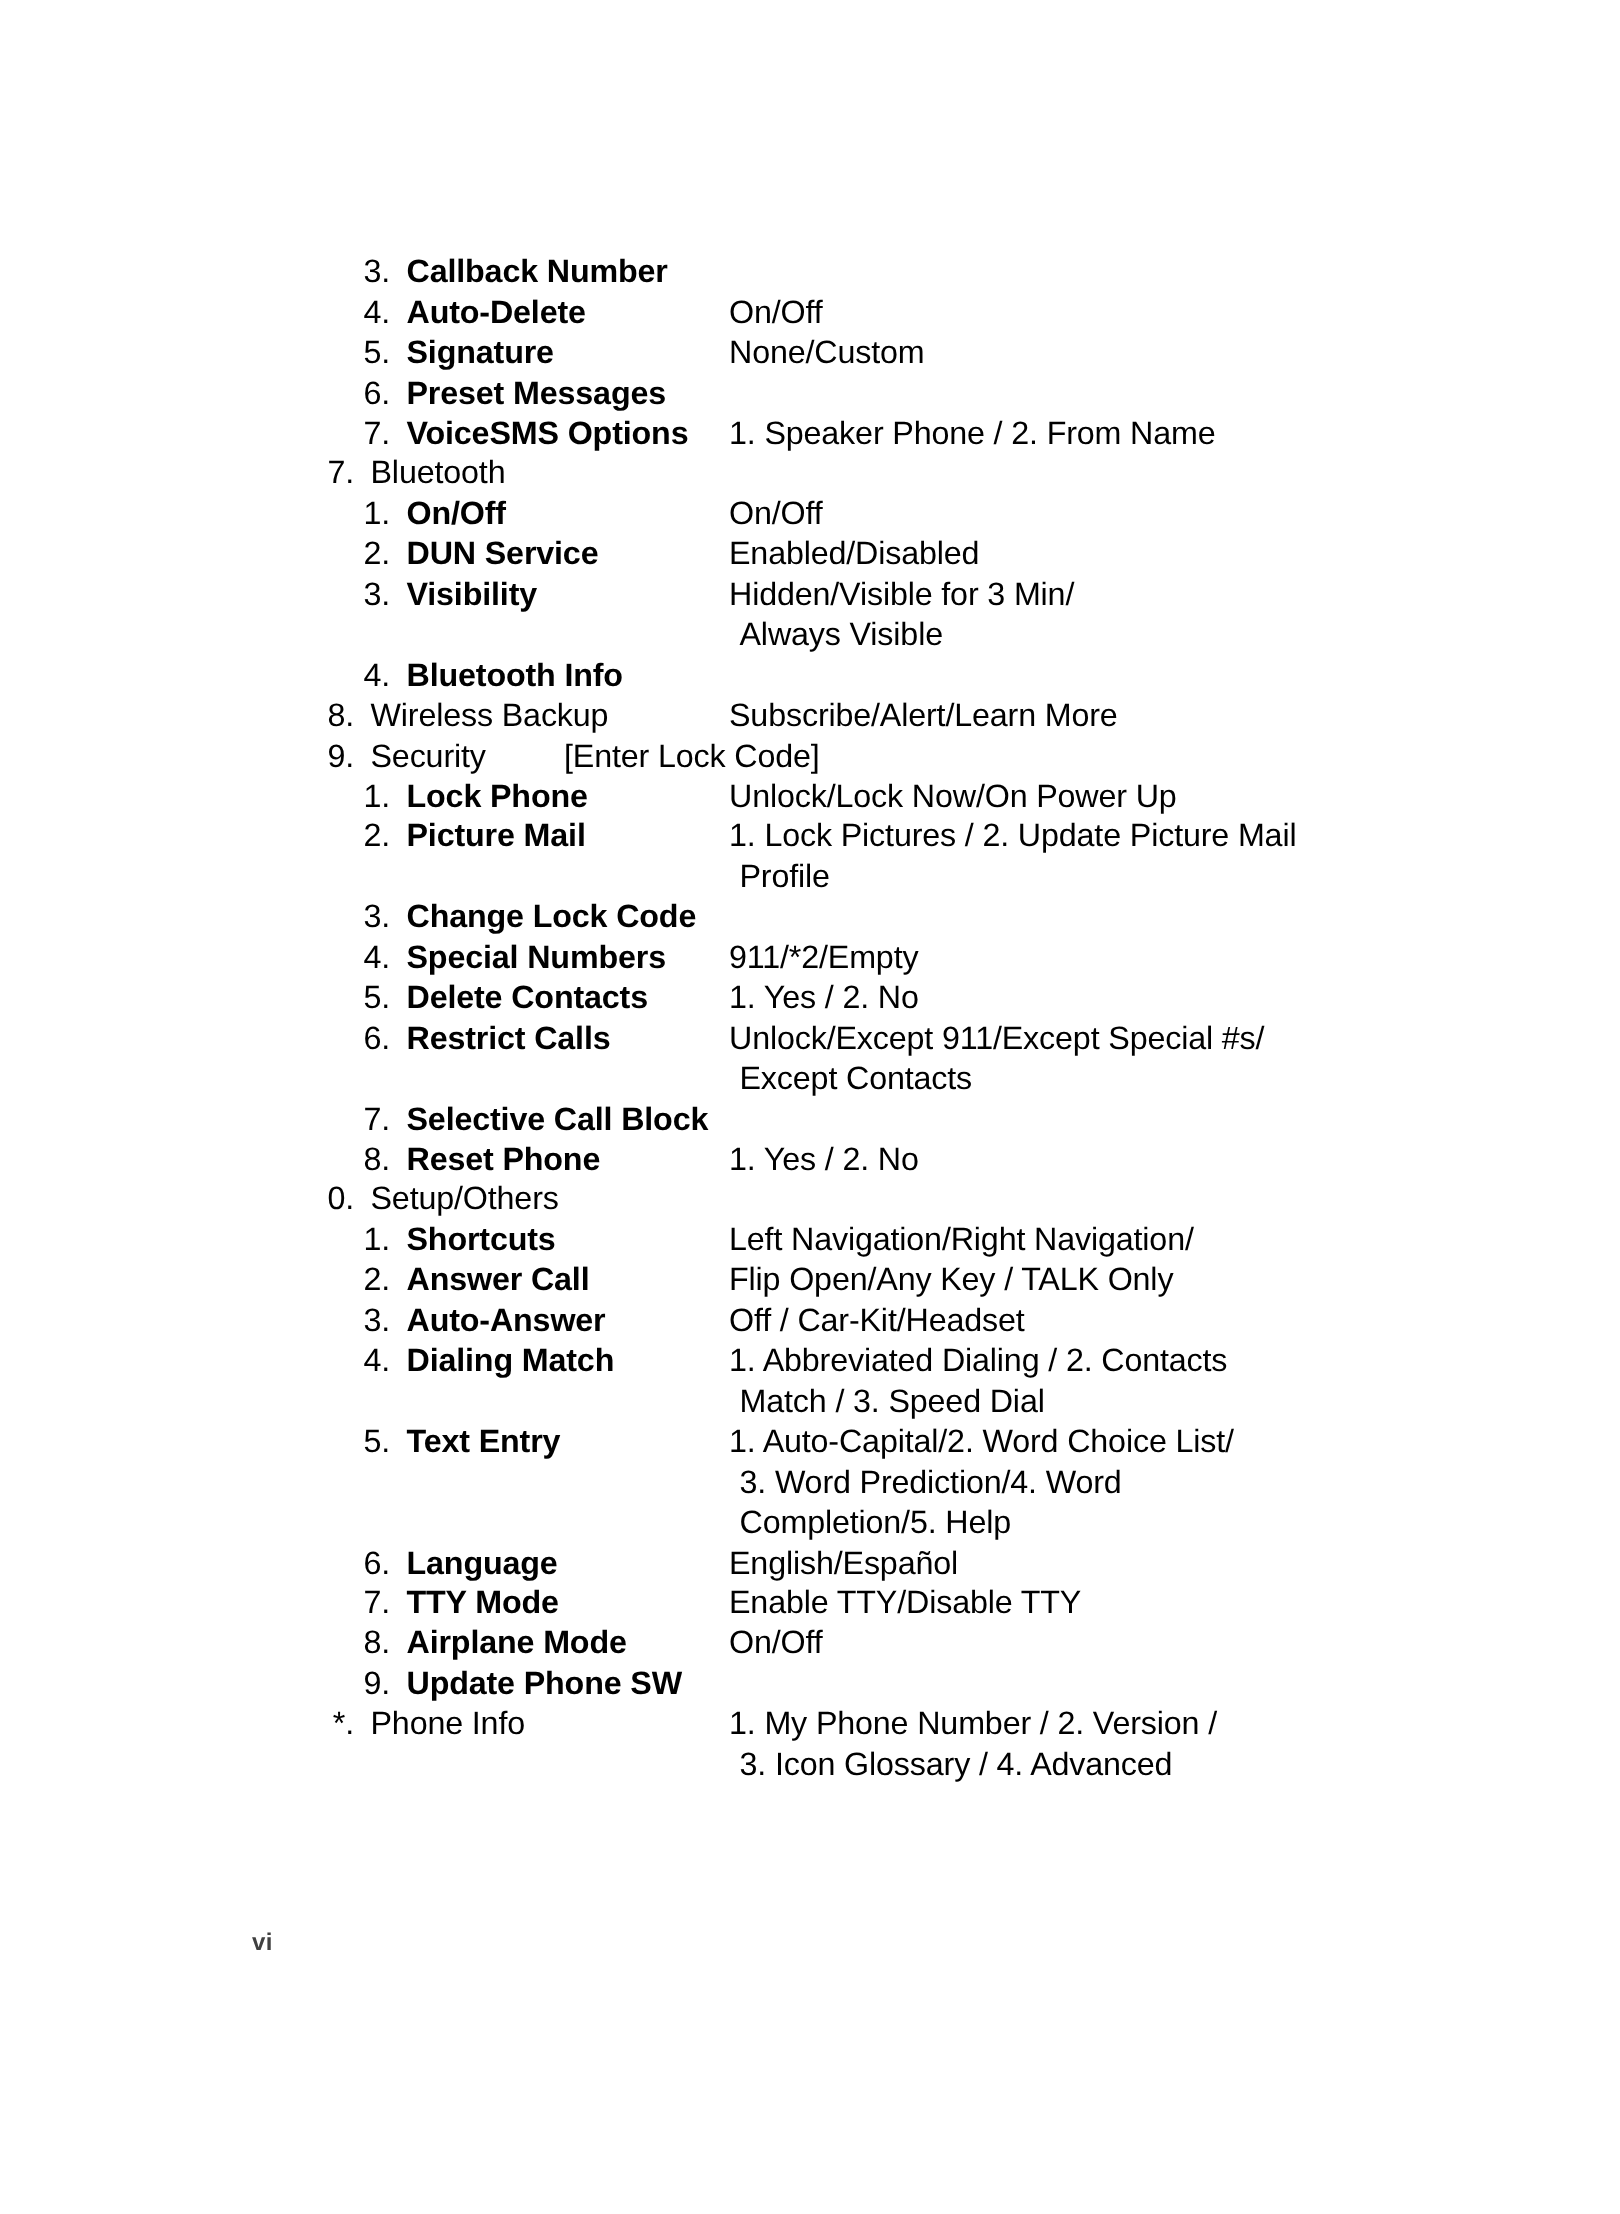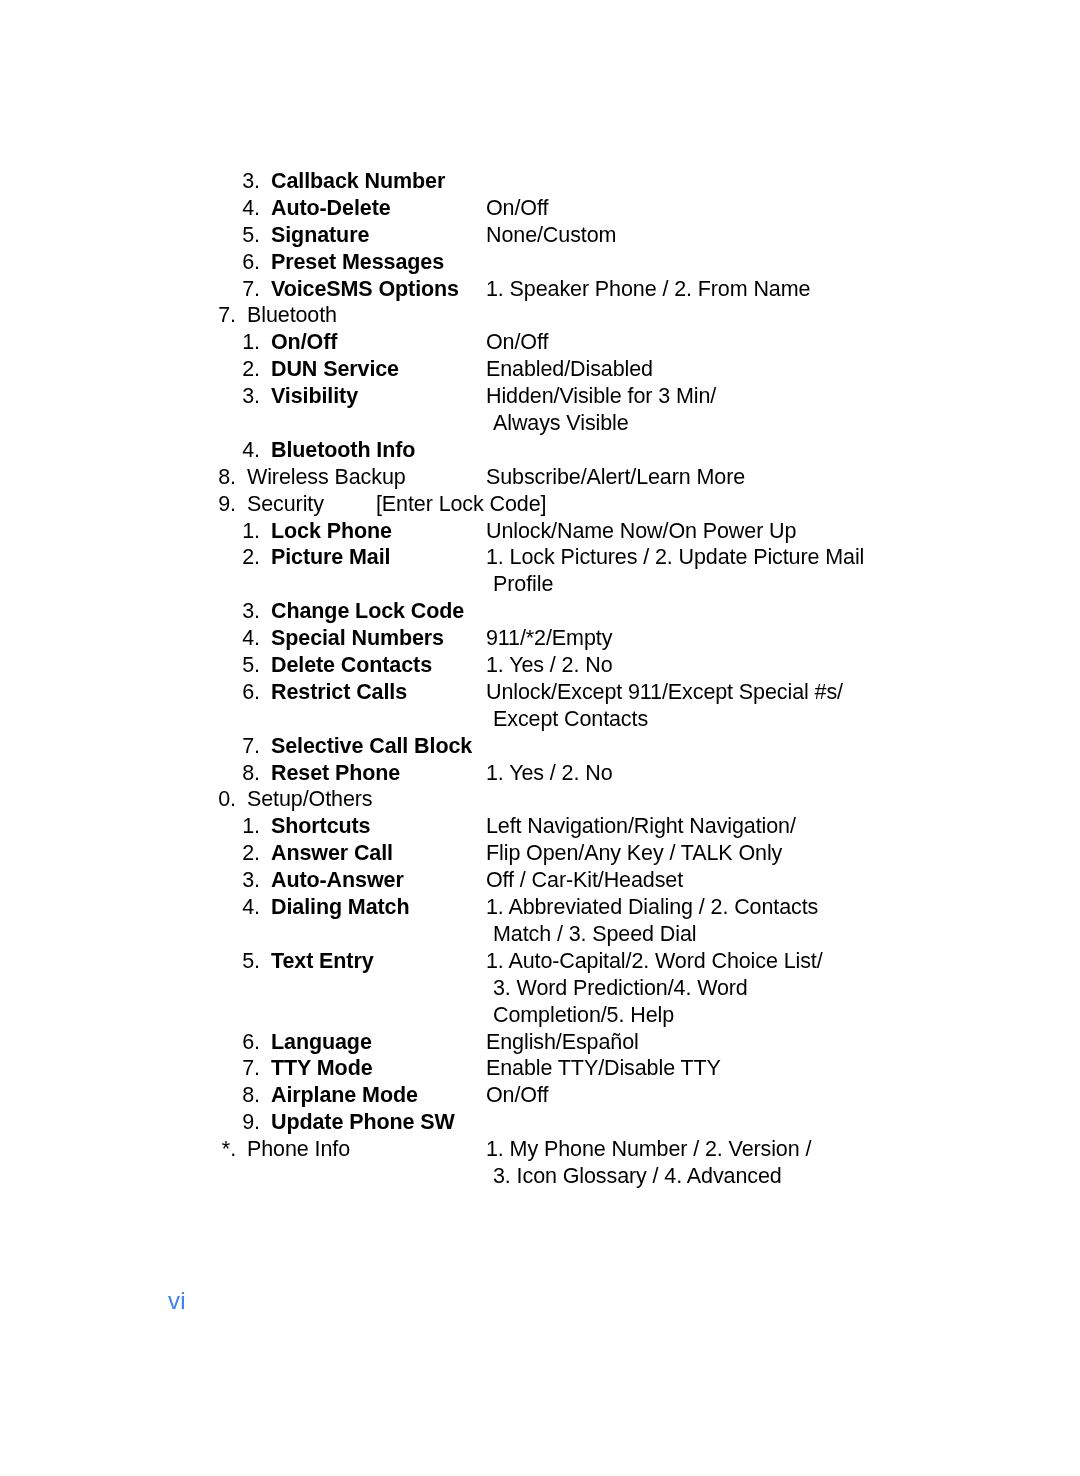--- a/index.html
+++ b/index.html
@@ -60,23 +60,23 @@
   .value.col { left: 486px; }
   
   .value.inline { left: 376px; }
   
   .value.cont { left: 493px; }
 
   .pagenum {
     position: absolute;
     left: 168px;
     top: 1287px;
-    font-size: 24px;
-    font-weight: normal;
-    color: #3b82f6;
+    font-size: 16px;
+    font-weight: bold;
+    color: #404040;
     letter-spacing: 0.3px;
   }
 </style>
 </head>
 <body>
 
 <div class="page">
 
   <div class="toc" id="toc">
       <div class="row lvl2">
@@ -139,21 +139,21 @@
         <span class="value col">Subscribe/Alert/Learn More</span>
       </div>
       <div class="row lvl1">
         <span class="marker">9.</span>
         <span class="label">Security</span>
         <span class="value inline">[Enter Lock Code]</span>
       </div>
       <div class="row lvl2">
         <span class="marker">1.</span>
         <span class="label">Lock Phone</span>
-        <span class="value col">Unlock/Name Now/On Power Up</span>
+        <span class="value col">Unlock/Lock Now/On Power Up</span>
       </div>
       <div class="row lvl2">
         <span class="marker">2.</span>
         <span class="label">Picture Mail</span>
         <span class="value col">1. Lock Pictures / 2. Update Picture Mail</span>
       </div>
       <div class="row lvl2">
         <span class="marker"></span>
         <span class="label"></span>
         <span class="value cont">Profile</span>

